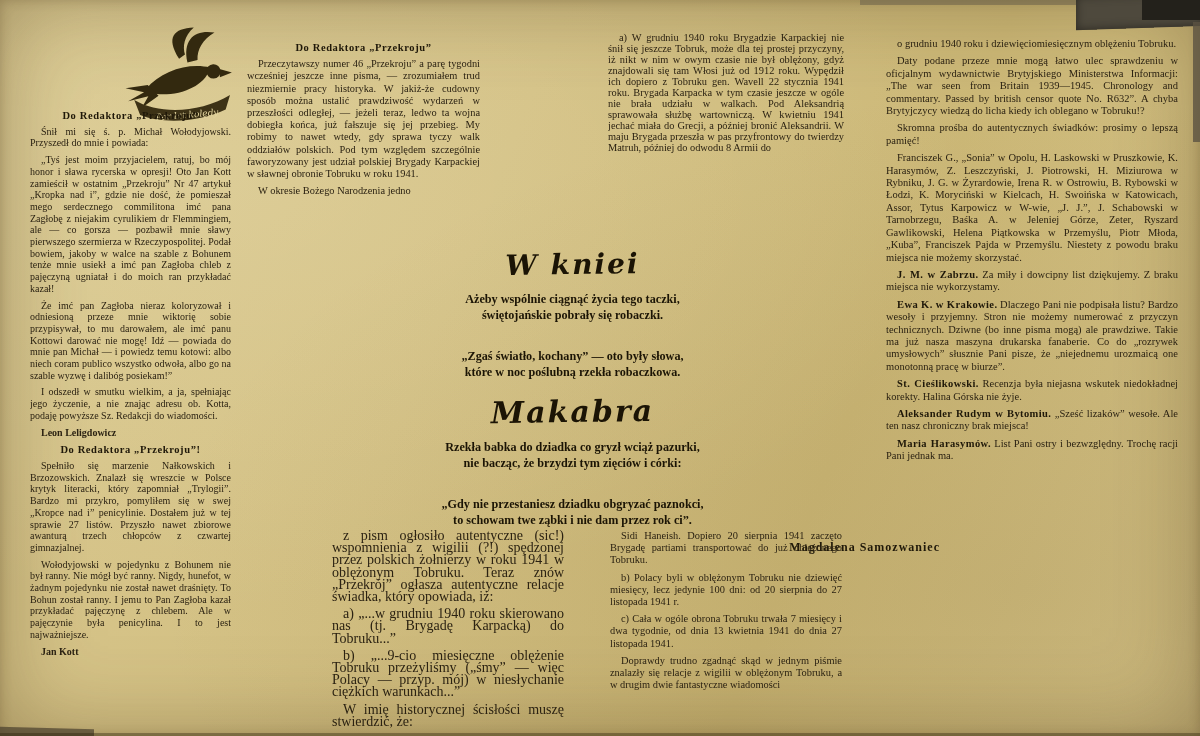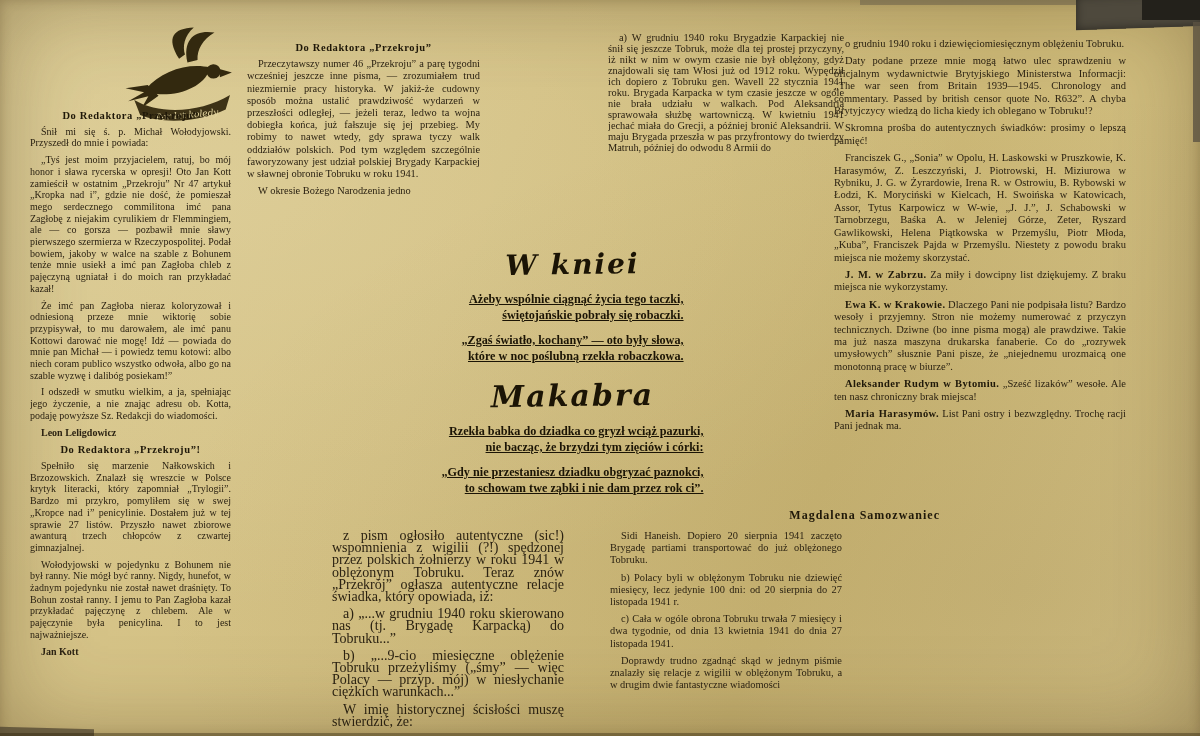--- a/index.html
+++ b/index.html
@@ -23,21 +23,21 @@
   .art-redge{position:absolute;top:22px;right:0;width:7px;height:120px;background:#5b5342;opacity:.8;}
   .art-topstrip{position:absolute;top:0;left:860px;width:250px;height:5px;background:#6a604a;opacity:.55;}
   .art-bl{position:absolute;bottom:-2px;left:-2px;width:96px;height:10px;background:#413828;opacity:.65;transform:skewY(1.5deg);}
   .art-bedge{position:absolute;bottom:0;left:0;width:100%;height:3px;background:rgba(45,33,10,.38);}
 
   .col{position:absolute;overflow:hidden;}
   .col p{margin:0 0 5px;text-indent:11px;text-align:justify;}
   .c1{left:30px;top:104px;width:201px;height:626px;font-size:10px;line-height:11.7px;}
   .c2t{left:247px;top:36px;width:233px;height:212px;font-size:10.4px;line-height:12.2px;}
   .c3t{left:608px;top:32px;width:236px;height:212px;font-size:10.4px;line-height:11px;}
-  .c4{left:834px;top:38px;width:292px;height:692px;font-size:10.5px;line-height:12.4px;}
+  .c4{left:886px;top:38px;width:292px;height:692px;font-size:10.5px;line-height:12.4px;}
   .c2b{left:332px;top:530px;width:232px;height:202px;font-size:14px;line-height:12.2px;}
   .c3b{left:610px;top:530px;width:232px;height:202px;font-size:10.4px;line-height:12.2px;}
 
   .lhead{
     font-size:10.5px;font-weight:bold;text-align:center;letter-spacing:.6px;
     margin:6px 0 4px;color:#1f1809;
   }
   .sig{text-align:right;font-weight:bold;text-indent:0;}
   .sig-center{text-align:center;font-weight:bold;text-indent:0;}
 
@@ -46,22 +46,22 @@
     position:absolute;left:300px;top:246px;width:545px;height:282px;
     text-align:center;color:#1b1405;
   }
   .ftitle{
     font-family:"DejaVu Serif", serif;font-style:italic;font-weight:bold;
     font-size:28px;margin:2px 0 10px;letter-spacing:2px;color:#1b1405;
     transform:rotate(-0.8deg);
   }
   .ftitle.t2{font-size:30px;margin-top:14px;}
   .poem-wrap{text-align:center;}
-  .poem{display:inline-block;text-align:right;font-weight:bold;font-size:12.2px;line-height:16px;color:#1b1405;text-decoration:underline;}
-  .poem .pline:nth-child(3){margin-top:9px;}
+  .poem{display:inline-block;text-align:center;font-weight:bold;font-size:12.2px;line-height:16px;color:#1b1405;}
+  .poem .pline:nth-child(3){margin-top:25px;}
   .byline{
     font-weight:bold;font-size:12px;letter-spacing:1px;margin-top:12px;
     text-align:right;transform:translateX(95px);color:#1f1809;
   }
 
   .note-lead{font-weight:bold;letter-spacing:.4px;color:#1f1809;}
 
   
   .dove{position:absolute;left:116px;top:24px;width:134px;height:102px;transform:rotate(-3deg);}
   .dove svg{width:100%;height:100%;}
@@ -161,16 +161,17 @@
     <p>Doprawdy trudno zgadnąć skąd w jednym piśmie znalazły się relacje z wigilii w oblężonym Tobruku, a w drugim dwie fantastyczne wiadomości</p>
   </div>
 
   <div class="col c4">
     <p>o grudniu 1940 roku i dziewięciomiesięcznym oblężeniu Tobruku.</p>
     <p>Daty podane przeze mnie mogą łatwo ulec sprawdzeniu w oficjalnym wydawnictwie Brytyjskiego Ministerstwa Informacji: „The war seen from Britain 1939—1945. Chronology and commentary. Passed by british censor quote No. R632”. A chyba Brytyjczycy wiedzą do licha kiedy ich oblegano w Tobruku!?</p>
     <p>Skromna prośba do autentycznych świadków: prosimy o lepszą pamięć!</p>
     <p class="note"><span class="note-lead"></span><span>Franciszek G., „Sonia” w Opolu, H. Laskowski w Pruszkowie, K. Harasymów, Z. Leszczyński, J. Piotrowski, H. Miziurowa w Rybniku, J. G. w Żyrardowie, Irena R. w Ostrowiu, B. Rybowski w Łodzi, K. Moryciński w Kielcach, H. Swoińska w Katowicach, Assor, Tytus Karpowicz w W-wie, „J. J.”, J. Schabowski w Tarnobrzegu, Baśka A. w Jeleniej Górze, Zeter, Ryszard Gawlikowski, Helena Piątkowska w Przemyślu, Piotr Młoda, „Kuba”, Franciszek Pajda w Przemyślu. Niestety z powodu braku miejsca nie możemy skorzystać.</span></p>
     <p class="note"><span class="note-lead">J. M. w Zabrzu.</span><span> Za miły i dowcipny list dziękujemy. Z braku miejsca nie wykorzystamy.</span></p>
     <p class="note"><span class="note-lead">Ewa K. w Krakowie.</span><span> Dlaczego Pani nie podpisała listu? Bardzo wesoły i przyjemny. Stron nie możemy numerować z przyczyn technicznych. Dziwne (bo inne pisma mogą) ale prawdziwe. Takie ma już nasza maszyna drukarska fanaberie. Co do „rozrywek umysłowych” słusznie Pani pisze, że „niejednemu urozmaicą one monotonną pracę w biurze”.</span></p>
+    <p class="note"><span class="note-lead">St. Cieślikowski.</span><span> Recenzja była niejasna wskutek niedokładnej korekty. Halina Górska nie żyje.</span></p>
     <p class="note"><span class="note-lead">Aleksander Rudym w Bytomiu.</span><span> „Sześć lizaków” wesołe. Ale ten nasz chroniczny brak miejsca!</span></p>
     <p class="note"><span class="note-lead">Maria Harasymów.</span><span> List Pani ostry i bezwzględny. Trochę racji Pani jednak ma.</span></p>
   </div>
 </div>
 
 </body></html>

